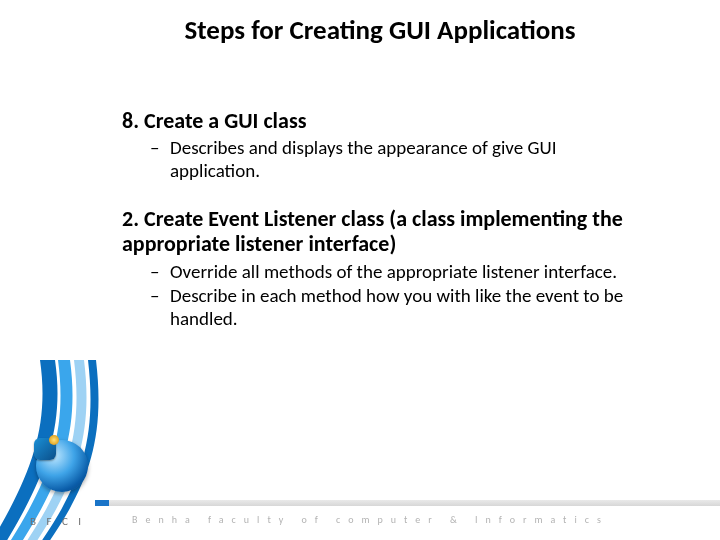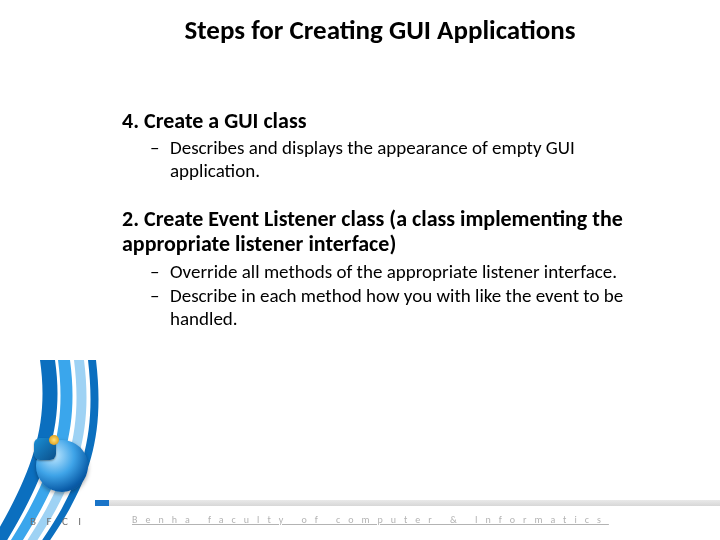--- a/index.html
+++ b/index.html
@@ -152,38 +152,37 @@
   .footer-text {
     position: absolute;
     left: 132px;
     right: 20px;
     bottom: 14px;
     font-size: 10px;
     letter-spacing: 8px;
     color: #b3b3b3;
     white-space: nowrap;
     overflow: hidden;
-    text-decoration: underline;
   }
 
 </style>
 </head>
 <body>
 
 <div class="slide">
 
   <div class="title">
     <span>Steps for Creating GUI Applications</span><br>
   </div>
 
   <div class="body-area">
 
-    <div class="item-heading">4. Create a GUI class</div>
+    <div class="item-heading">8. Create a GUI class</div>
     <div class="sub-list">
-      <div class="sub-item">Describes and displays the appearance of empty GUI application.</div>
+      <div class="sub-item">Describes and displays the appearance of give GUI application.</div>
     </div>
 
     <div class="item-heading second">2. Create Event Listener class (a class implementing the appropriate listener interface)</div>
     <div class="sub-list">
       <div class="sub-item">Override all methods of the appropriate listener interface.</div>
       <div class="sub-item">Describe in each method how you with like the event to be handled.</div>
     </div>
 
   </div>
 

